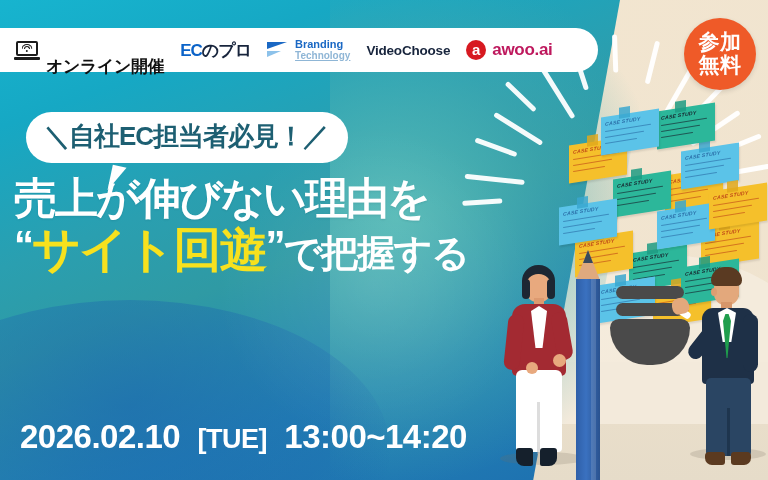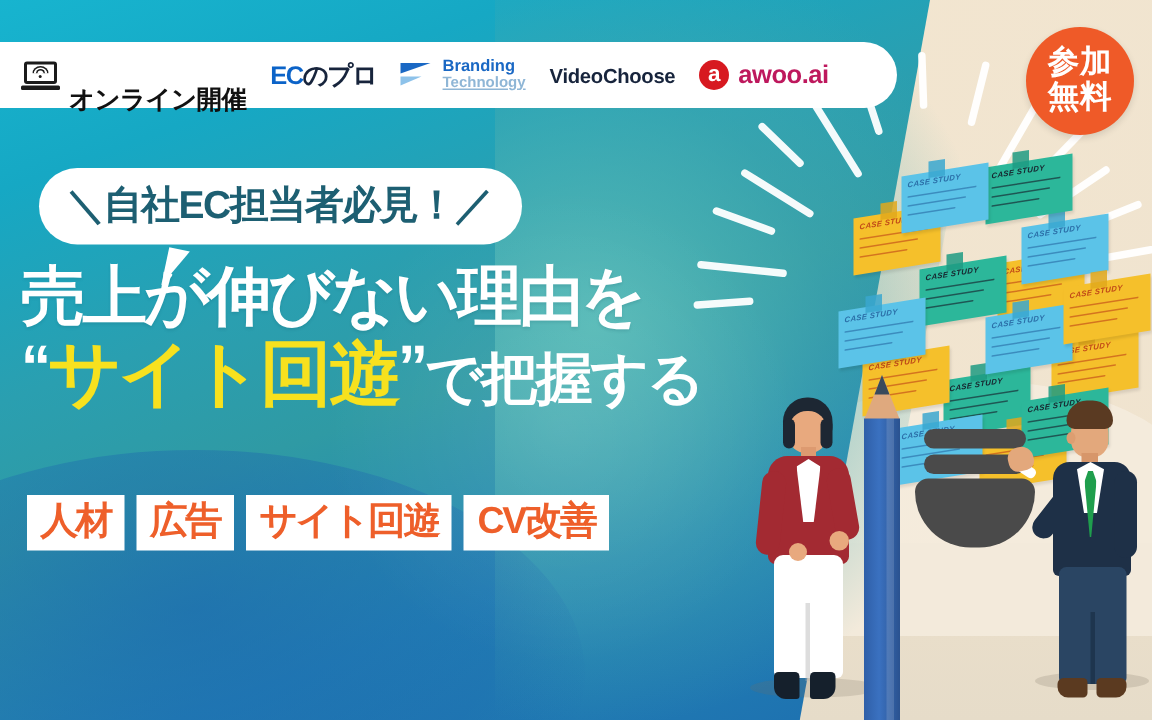--- a/index.html
+++ b/index.html
@@ -546,21 +546,18 @@
     <div class="bubble-txt">＼自社EC担当者必見！／</div>
   </div>
 
   <div class="headline">
     <div class="hl-1">売上が伸びない理由を</div>
     <div class="hl-2">
       <span class="qm">“</span><span class="yellow">サイト回遊</span><span class="qm">”</span><span class="rest">で把握する</span>
     </div>
   </div>
 
-  <div class="tags" id="tags">
-      <div class="tag">人材</div>
-      <div class="tag">広告</div>
-      <div class="tag">サイト回遊</div>
-      <div class="tag">CV改善</div>
-    </div>
-
+
+  <div class="datetime">
+    <span>2026.02.10</span>&nbsp;&nbsp;<span class="brk">[TUE]</span>&nbsp;&nbsp;<span>13:00~14:20</span>
+  </div>
 
 </div>
 
 </body></html>

